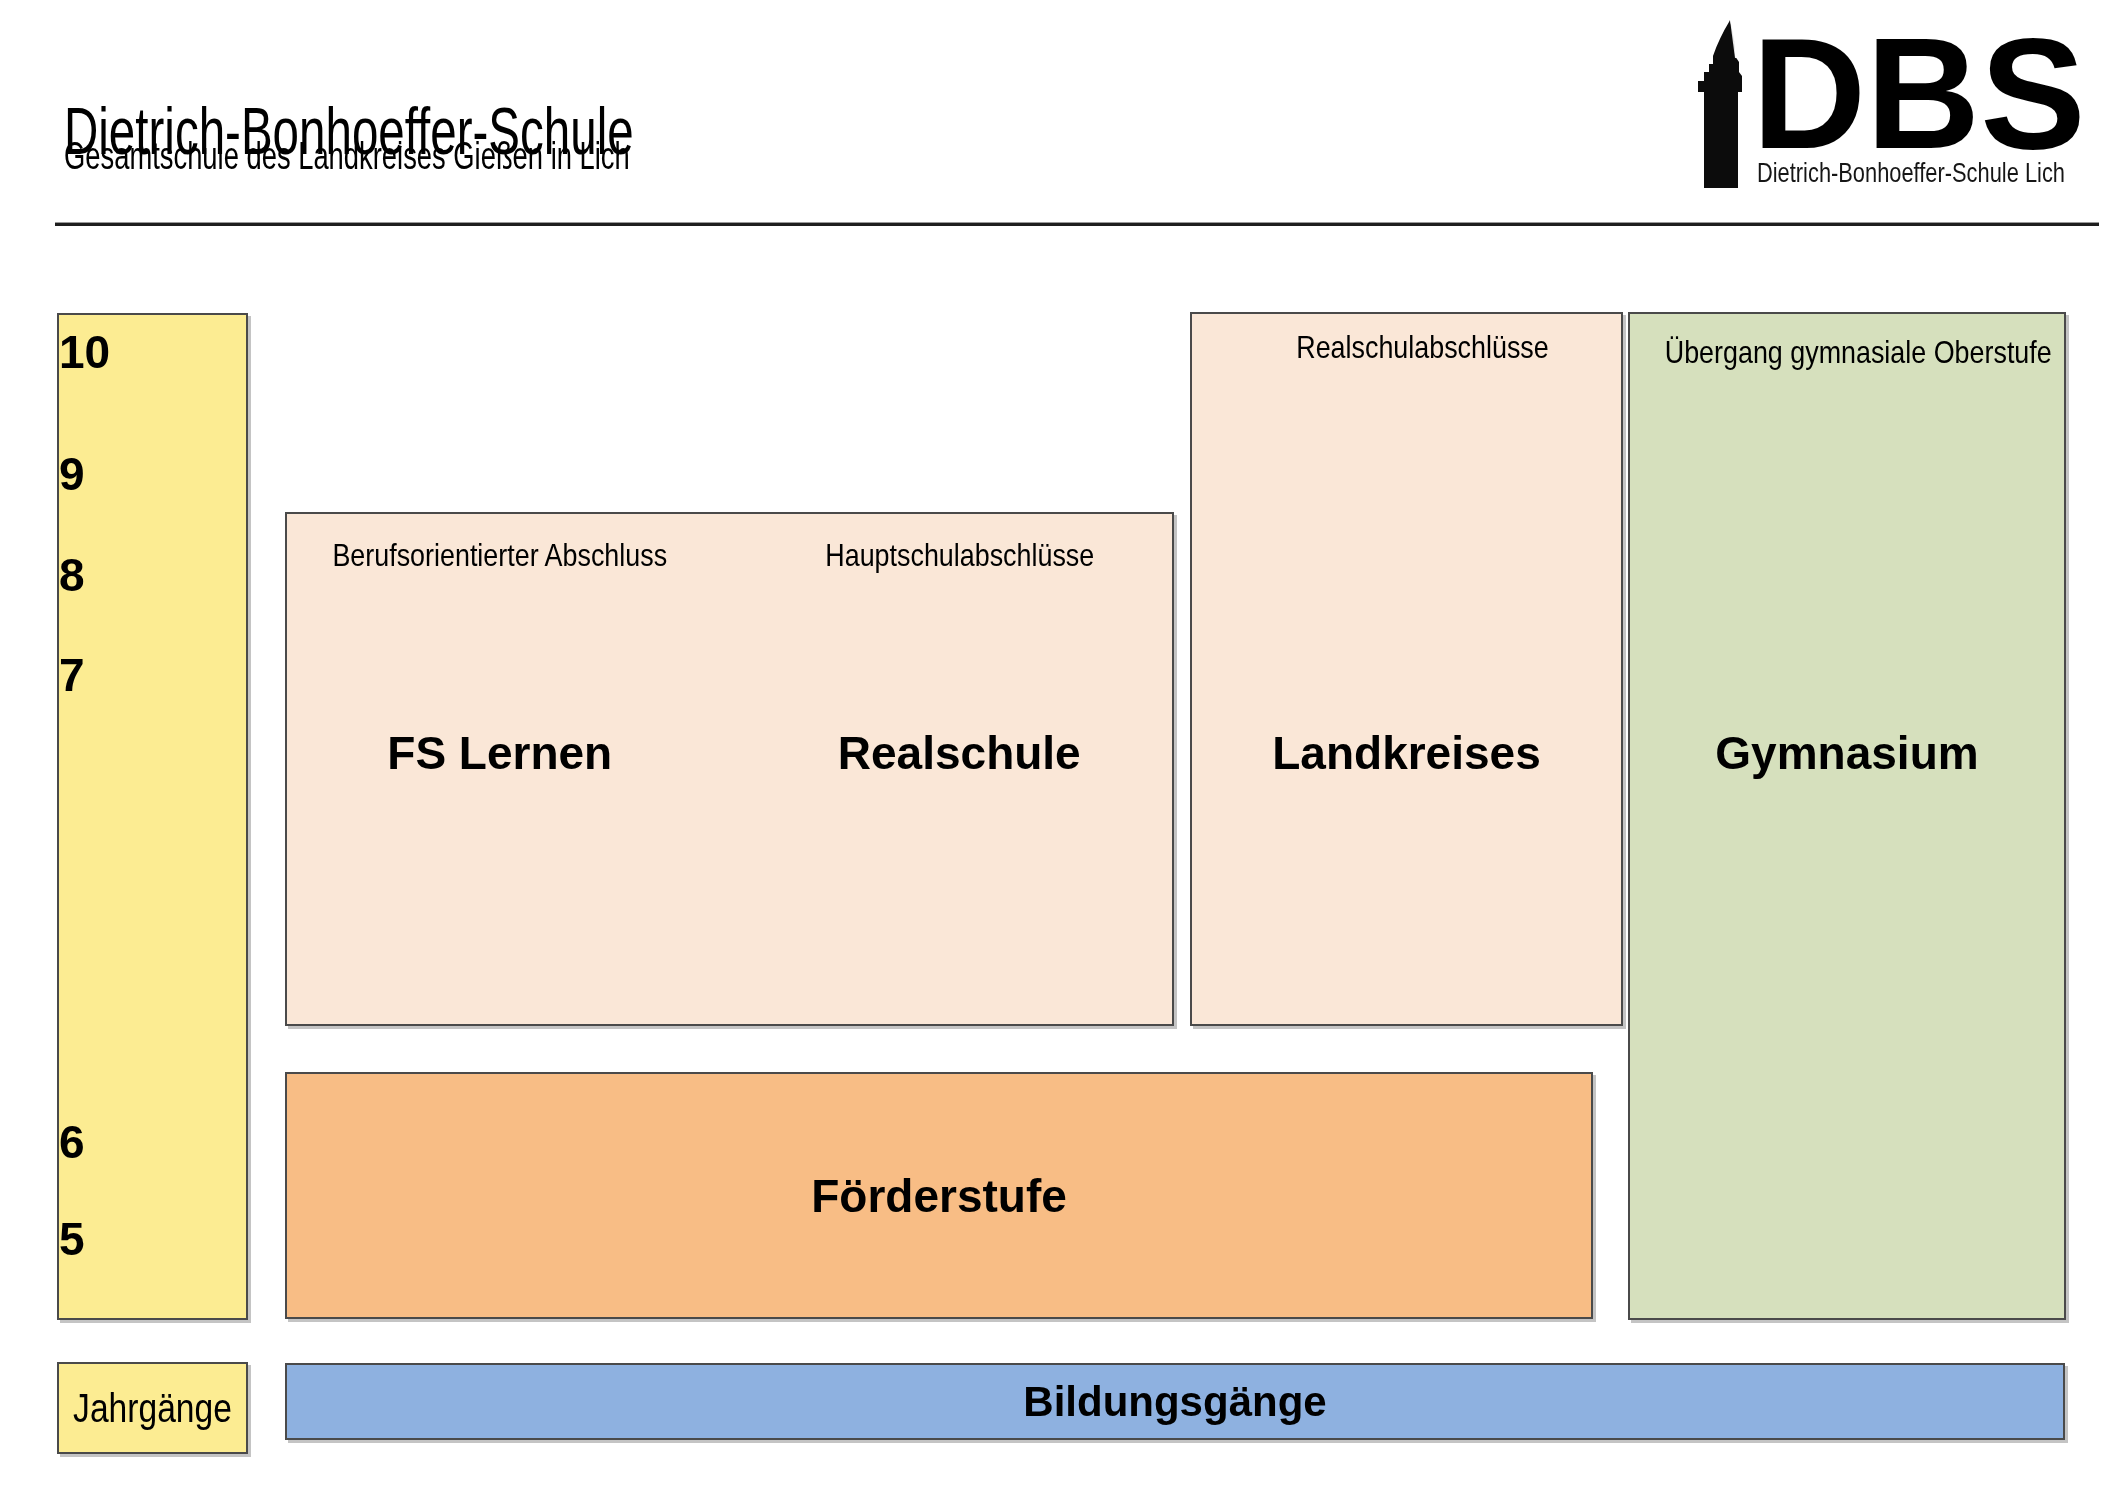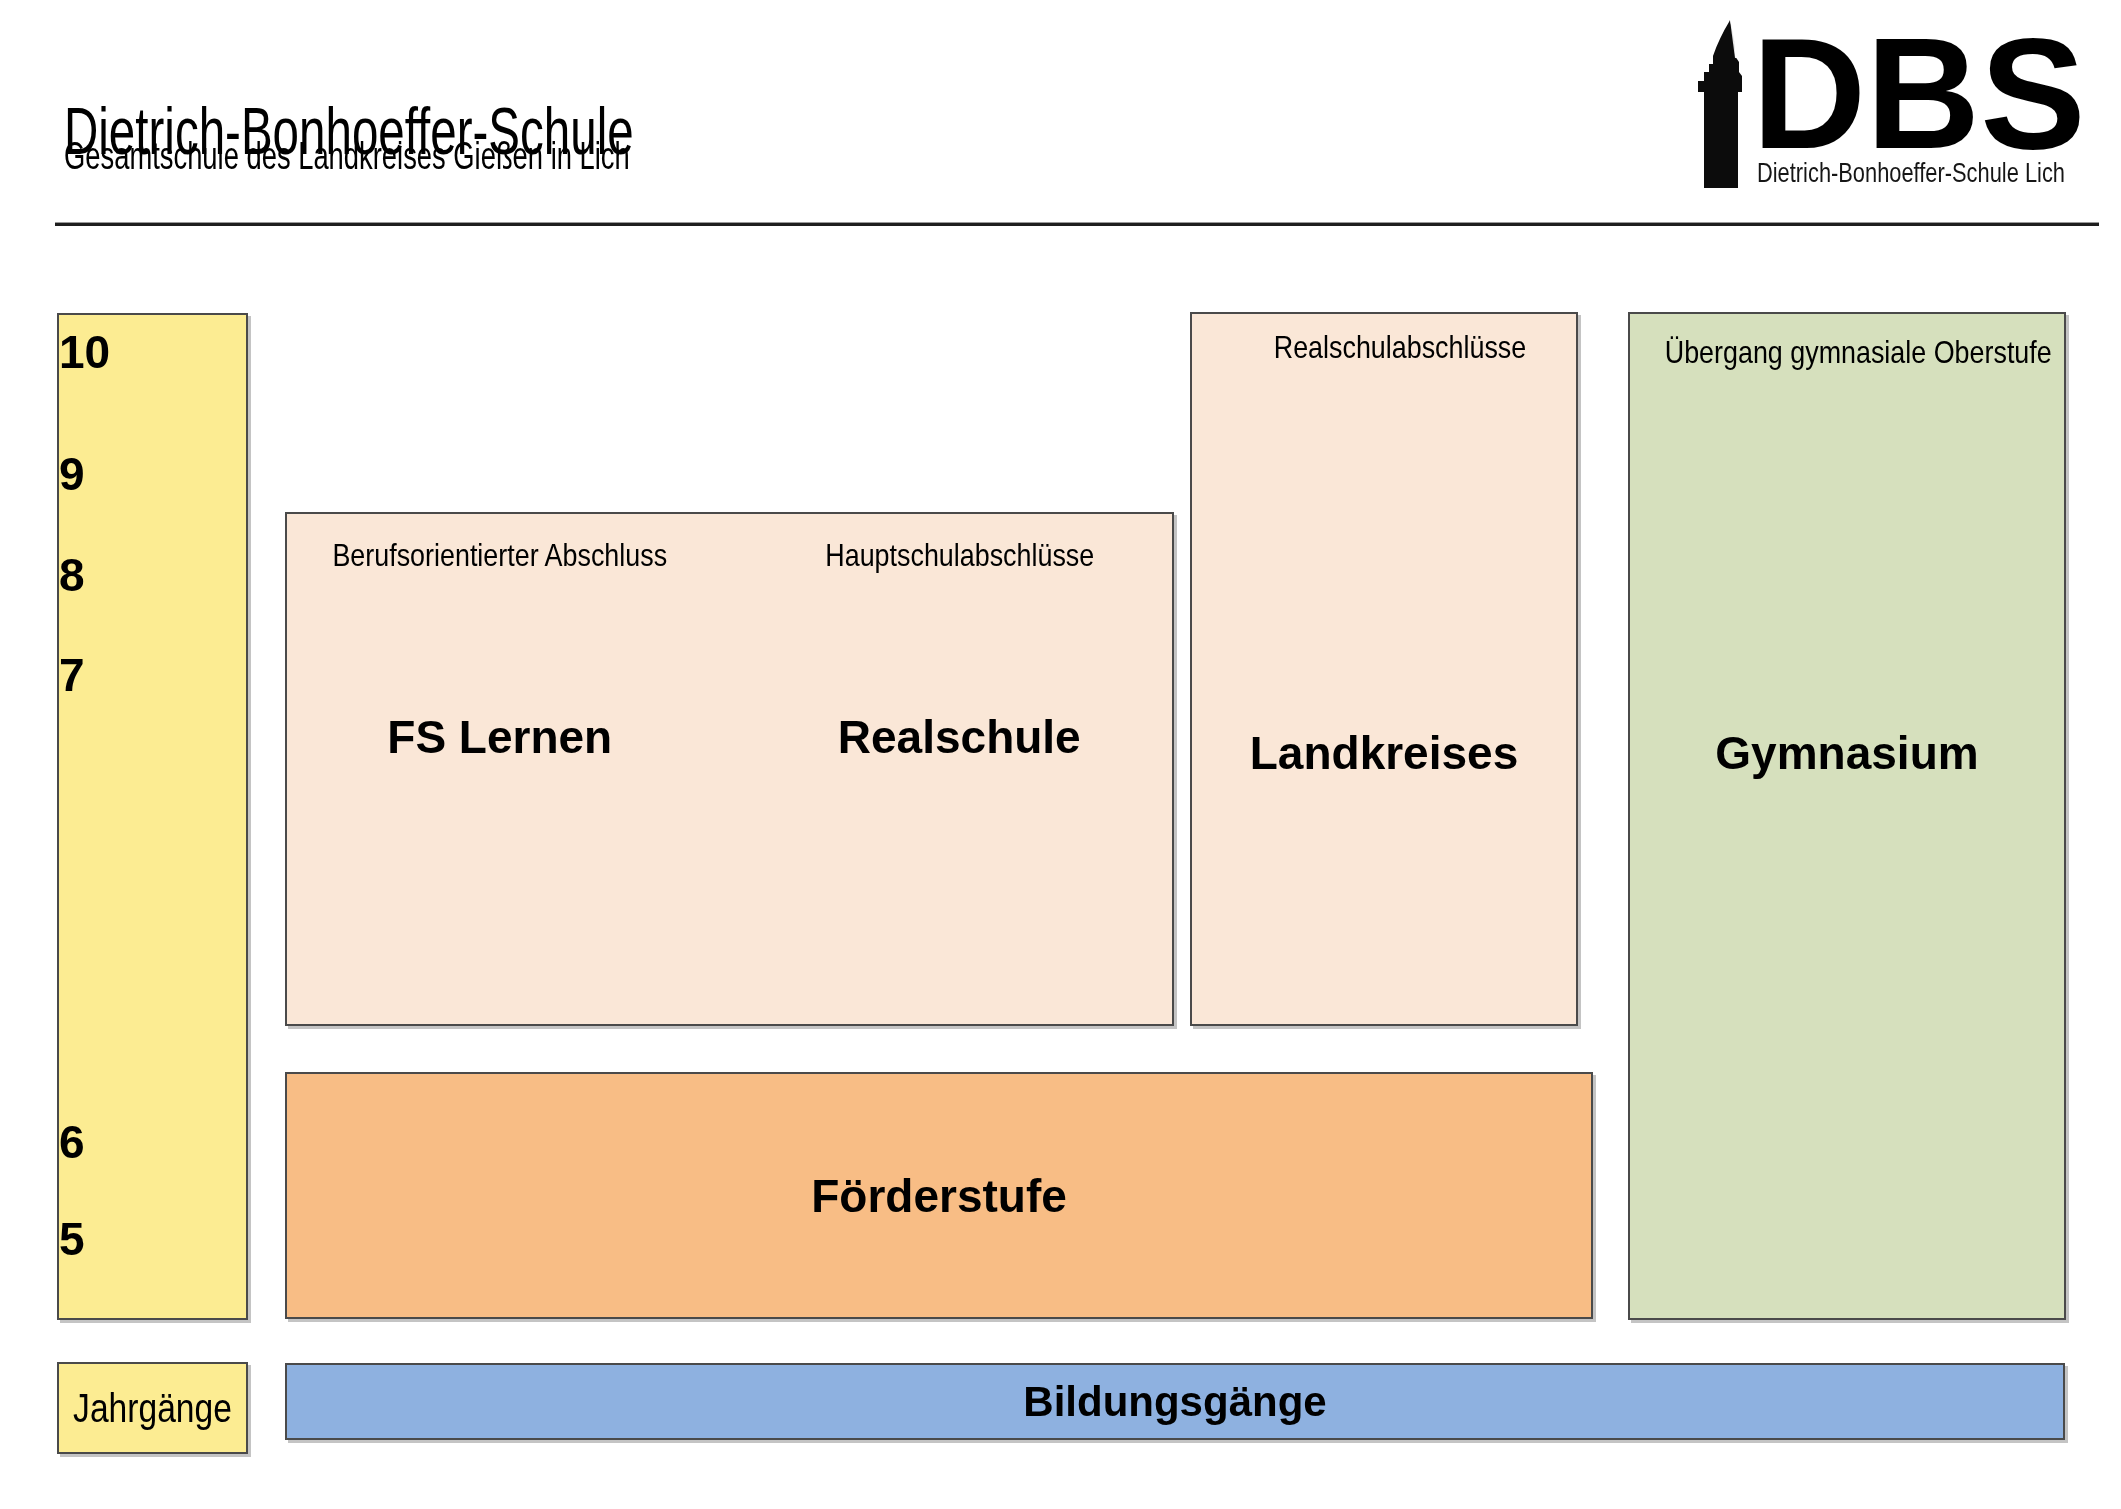--- a/index.html
+++ b/index.html
@@ -40,24 +40,24 @@
   .g0{top:10px}.g1{top:132px}.g2{top:233px}.g3{top:333px}.g4{top:800px}.g5{top:897px}
 
   .fsbox{left:285px;top:512px;width:889px;height:514px;background:#FAE7D7;display:flex;gap:34px;}
   .fscol{flex:1 1 0;position:relative;}
 
   .qual{
     margin:22px auto 0;text-align:center;font-size:32px;line-height:38px;font-weight:400;
     transform:scaleX(.84);transform-origin:center;white-space:nowrap;
   }
   .bigname{
-    position:absolute;left:0;right:0;top:196px;text-align:center;
+    position:absolute;left:0;right:0;top:212px;text-align:center;
     font-size:46px;line-height:54px;font-weight:700;white-space:nowrap;
   }
-  .realbox{left:1190px;top:312px;width:388px;height:714px;background:#FAE7D7;padding-left:32px;}
+  .realbox{left:1190px;top:312px;width:433px;height:714px;background:#FAE7D7;padding-left:32px;}
   .realbox .qual{margin-top:14px;}
   .realbox .bigname{top:412px;}
   .gymbox{left:1628px;top:312px;width:438px;height:1008px;background:#D6E0BD;}
   .gymbox .qual{margin-top:19px;}
   .gymbox .bigname{top:412px;}
 
   .foerder{
     left:285px;top:1072px;width:1308px;height:247px;background:#F8BD85;
     display:flex;align-items:center;justify-content:center;
     font-size:46px;font-weight:700;

